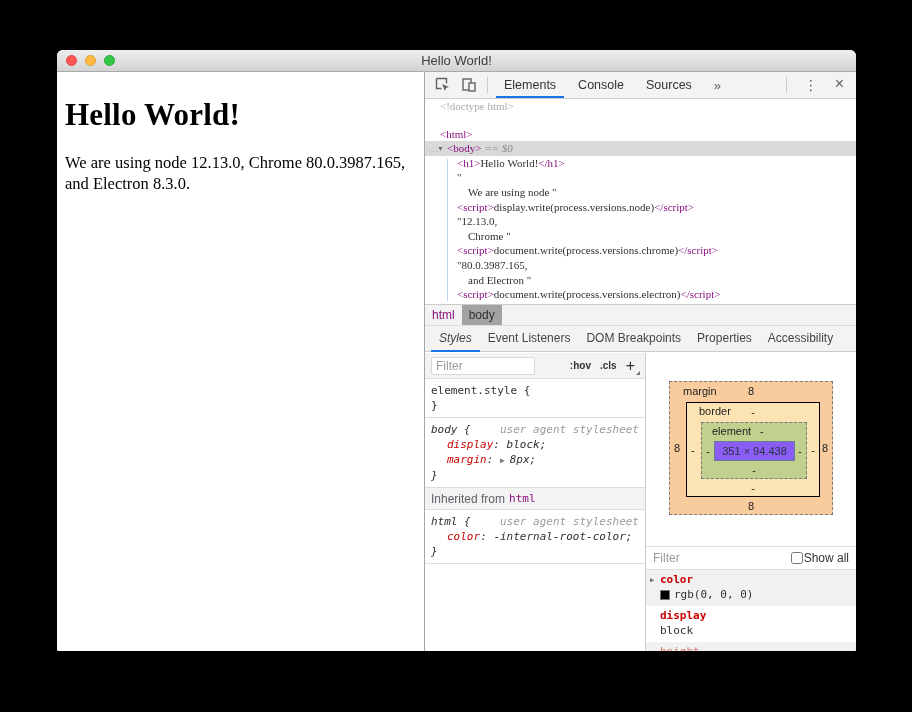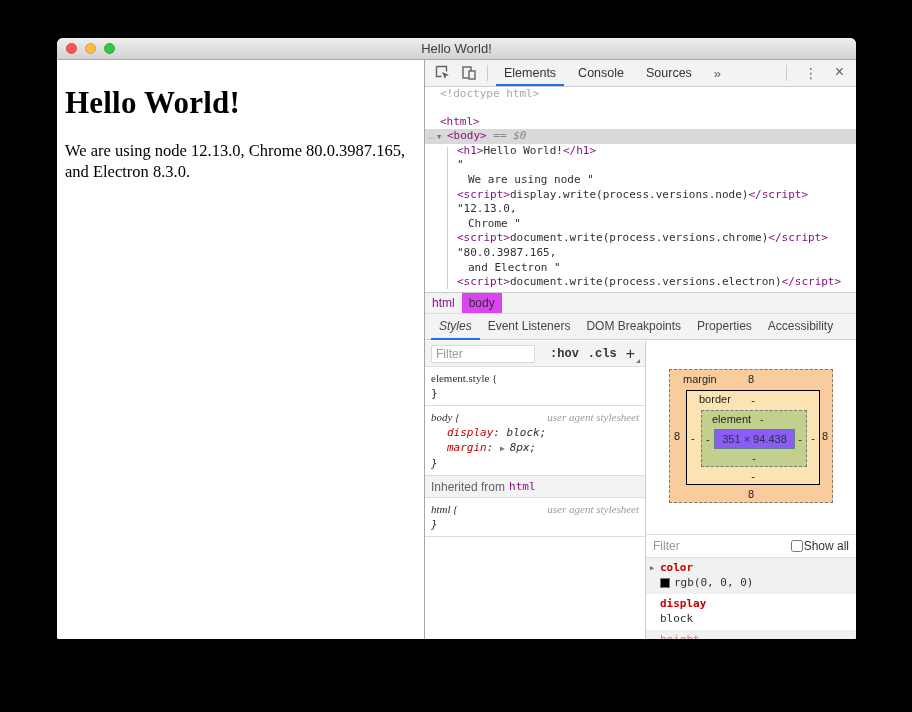--- a/index.html
+++ b/index.html
@@ -1,20 +1,20 @@
 <!DOCTYPE html>
 <html><head>
 <meta charset="utf-8">
 <style>
   * { margin:0; padding:0; box-sizing:border-box; }
   html,body { width:912px; height:712px; background:#000; overflow:hidden;
               font-family:"Liberation Sans", sans-serif; }
   .stage { position:relative; width:912px; height:712px; background:#000; }
 
-  .window { position:absolute; left:57px; top:38px; width:799px; height:601px;
+  .window { position:absolute; left:57px; top:50px; width:799px; height:601px;
             border-radius:6px 6px 2px 2px; overflow:hidden; background:#fff;
             box-shadow:0 0 0 1px rgba(0,0,0,.55), 0 16px 40px rgba(0,0,0,.6); }
 
   
   .titlebar { position:absolute; left:0; top:0; right:0; height:22px;
               background:linear-gradient(#eeeeee,#d3d3d3); border-bottom:1px solid #a9a9a9;
               display:flex; align-items:center; }
   .lights { display:flex; gap:8px; padding-left:9px; }
   .light { width:11px; height:11px; border-radius:50%; }
   .light.red   { background:#fc5753; border:1px solid #df4744; }
@@ -42,34 +42,34 @@
   .tb-overflow { font-size:13px; color:#5f6368; padding:0 8px; }
   .tb-right { margin-left:auto; display:flex; align-items:center; }
   .kebab { font-size:14px; color:#5f6368; padding:0 9px; letter-spacing:0; }
   .closex { font-size:16px; color:#5f6368; padding:0 8px 2px; }
 
   
   .dom-tree { position:absolute; left:0; top:27px; right:0; height:205px; background:#fff;
               font-family:"DejaVu Sans Mono", monospace; font-size:11px; line-height:14.6px;
               overflow:hidden; }
   .dom-guide { position:absolute; left:22px; top:60px; bottom:3px; width:1px; background:#bad4ef; }
-  .dom-row { position:relative; white-space:pre; }
+  .dom-row { position:relative; white-space:pre;font-family:Liberation Serif, serif; }
   .dom-row.selected { background:#d9d9d9; }
   .dom-ell { position:absolute; left:3px; color:#b5b5b5; }
   .dom-arrow { position:absolute; left:12px; top:1px; font-size:7px; color:#727272; }
   .seg-tag { color:#881280; }
   .seg-text { color:#303030; }
   .seg-gray { color:#a8a8a8; }
   .seg-meta { color:#86898b; font-style:italic; }
 
   
   .crumbs { position:absolute; left:0; top:232px; right:0; height:21px; background:#f3f3f3;
             border-top:1px solid #ccc; display:flex; align-items:stretch; font-size:12px; }
   .crumb { padding:2px 7px; display:flex; align-items:center; color:#881280; }
-  .crumb.selected { background:#d946ef; color:#303030; }
+  .crumb.selected { background:#a3a3a3; color:#303030; }
 
   
   .side-tabs { position:absolute; left:0; top:253px; right:0; height:27px; background:#f3f3f3;
                border-top:1px solid #ddd; border-bottom:1px solid #ccc; display:flex; align-items:center; padding:0 6px; }
   .side-tab { font-size:12px; color:#454545; padding:0 8px; height:26px; line-height:25px;
               border-bottom:2px solid transparent; }
   .side-tab.active { border-bottom-color:#1a73e8;font-style:italic; }
 
   
   .lower { position:absolute; left:0; top:281px; right:0; bottom:0; display:flex; }
@@ -77,28 +77,28 @@
   .computed-col { flex:1; overflow:hidden; background:#fff; position:relative; }
 
   
   .filter-row { height:26px; background:#f3f3f3; border-bottom:1px solid #ddd;
                 display:flex; align-items:center; padding:0 6px; }
   .filter-input { width:104px; height:18px; border:1px solid #d8d8d8; border-radius:2px;
                   font-size:12px; padding:1px 4px; background:#fff; outline:none;
                   font-family:"Liberation Sans", sans-serif; }
   .filter-input::placeholder { color:#9a9a9a; }
   .hovcls { margin-left:auto; display:flex; align-items:center; gap:9px; }
-  .pseudo-btn { font-size:12px; font-weight:700; color:#333;font-family:Liberation Mono, monospace; }
+  .pseudo-btn { font-size:10px; font-weight:700; color:#333; }
   .plus-btn { font-size:16px; color:#333; position:relative; padding-right:4px; }
   .plus-btn::after { content:""; position:absolute; right:-1px; bottom:0; border-left:4px solid transparent; border-bottom:4px solid #777; }
 
   .style-section { font-family:"DejaVu Sans Mono", monospace; font-size:11px; line-height:15px;
                    padding:4px 6px 4px 6px; border-bottom:1px solid #ddd; color:#303030; }
   .style-section.ua { font-style:italic; }
-  .rule-head { position:relative;font-family:Liberation Serif, serif; }
+  .rule-head { position:relative; }
   .sheet { float:right; color:#9b9b9b; font-style:italic; }
   .prop { padding-left:16px; }
   .pname { color:#c80000; }
   .parrow { color:#7a7a7a; font-size:8px; font-style:normal; }
 
   .inherited-bar { height:22px; background:#f3f3f3; border-bottom:1px solid #ddd;
                    display:flex; align-items:center; padding:0 6px; font-size:12px; color:#5f6368; gap:4px; }
   .inherited-node { font-family:"DejaVu Sans Mono", monospace; font-size:11px; color:#881280; }
 
   
@@ -241,20 +241,21 @@
                 <div class="rule-close">}</div>
               </div>
             </div>
           <div class="inherited-bar">
             <span>Inherited from</span>
             <span class="inherited-node">html</span>
           </div>
           <div>
               <div class="style-section ua">
                 <div class="rule-head"><span class="sel">html {</span><span class="sheet">user agent stylesheet</span></div>
+                <div class="prop"><span class="pname">color</span><span>: </span><span class="pval">-internal-root-color;</span></div>
                 <div class="rule-close">}</div>
               </div>
             </div>
         </div>
 
         <div class="computed-col">
           <div class="boxmodel-wrap">
             <div class="bm-margin">
               <span class="bm-label" style="left:13px;top:3px">margin</span>
               <span class="bm-val bm-top">8</span>

